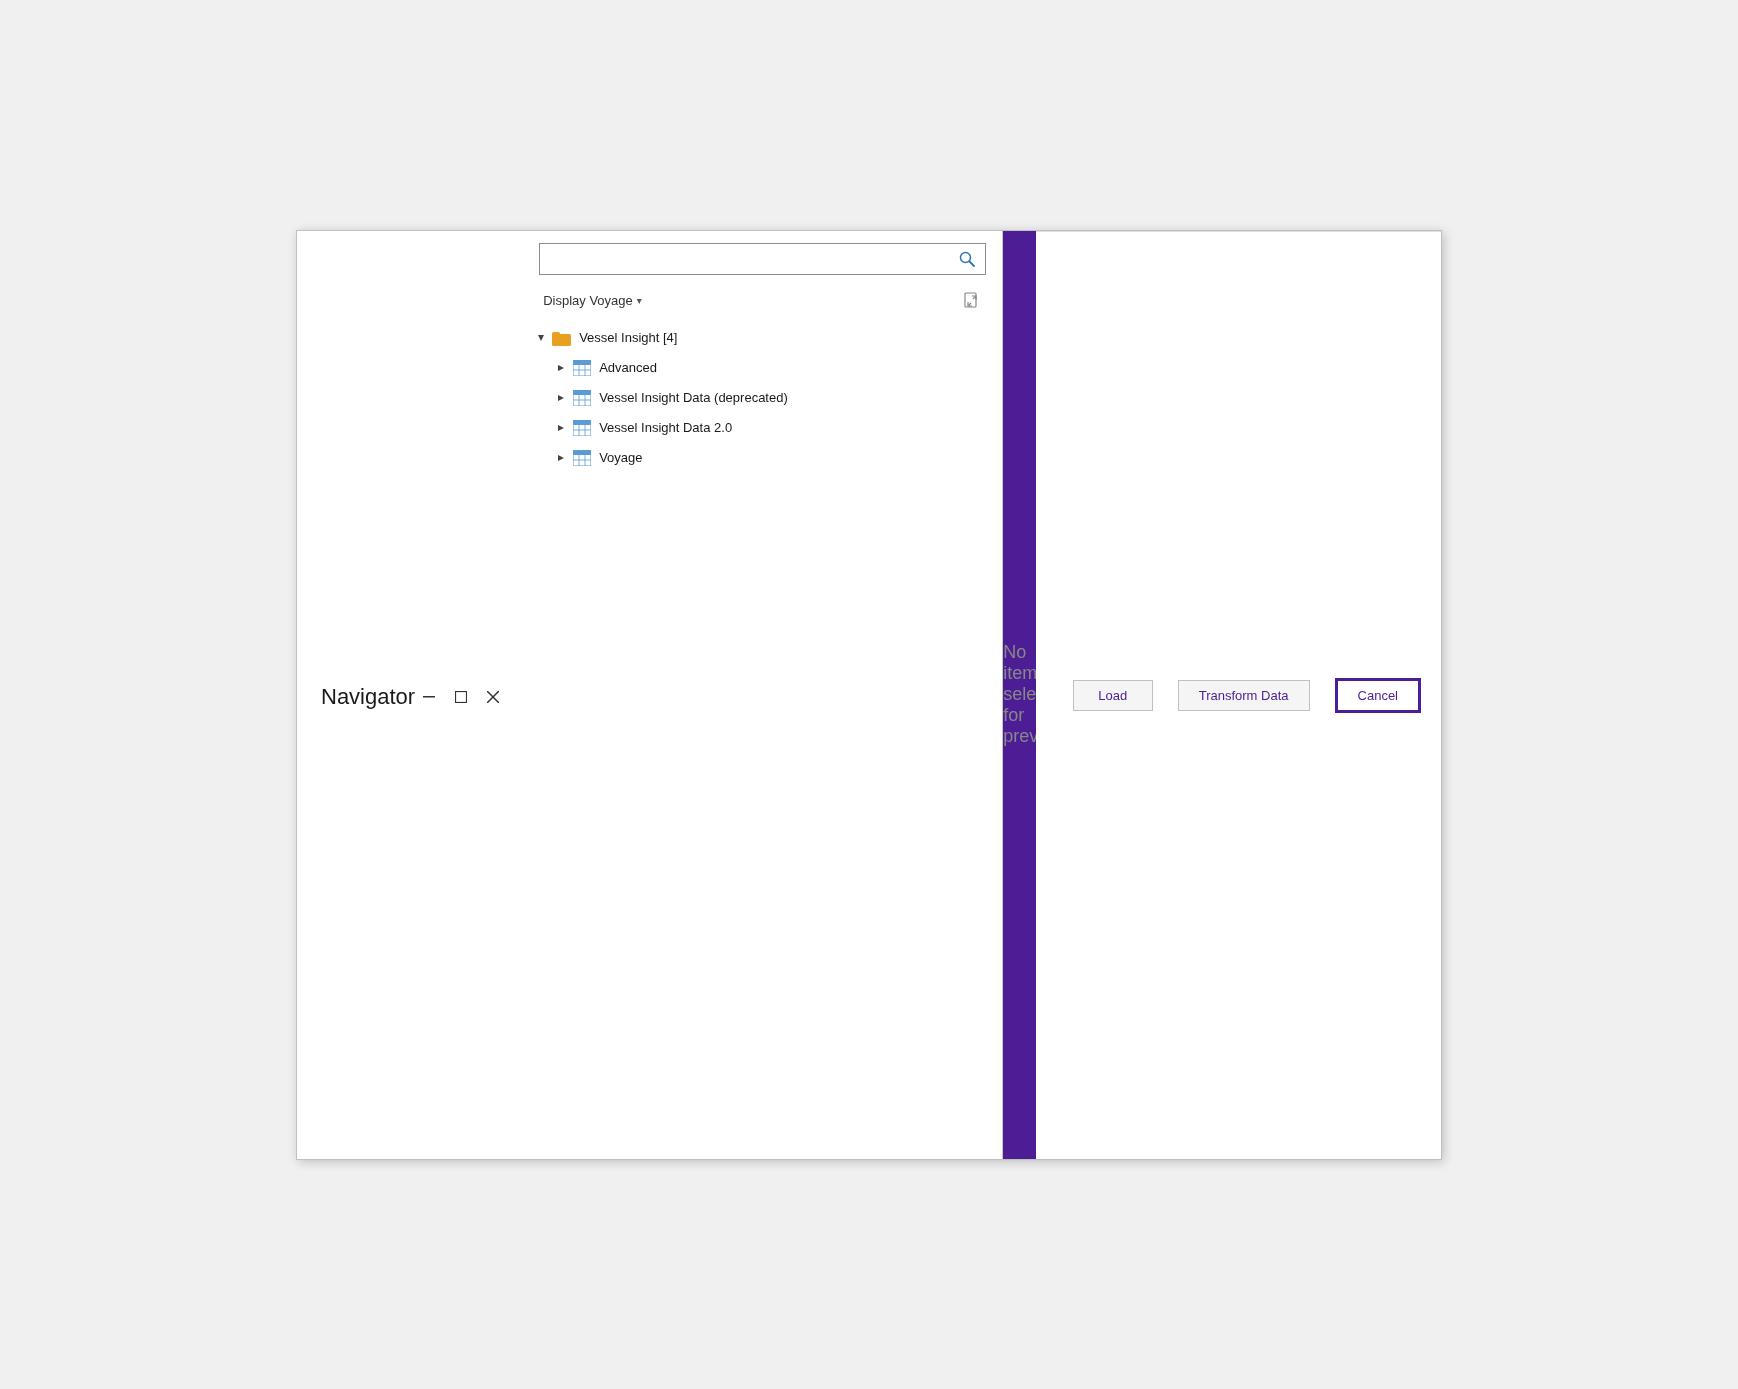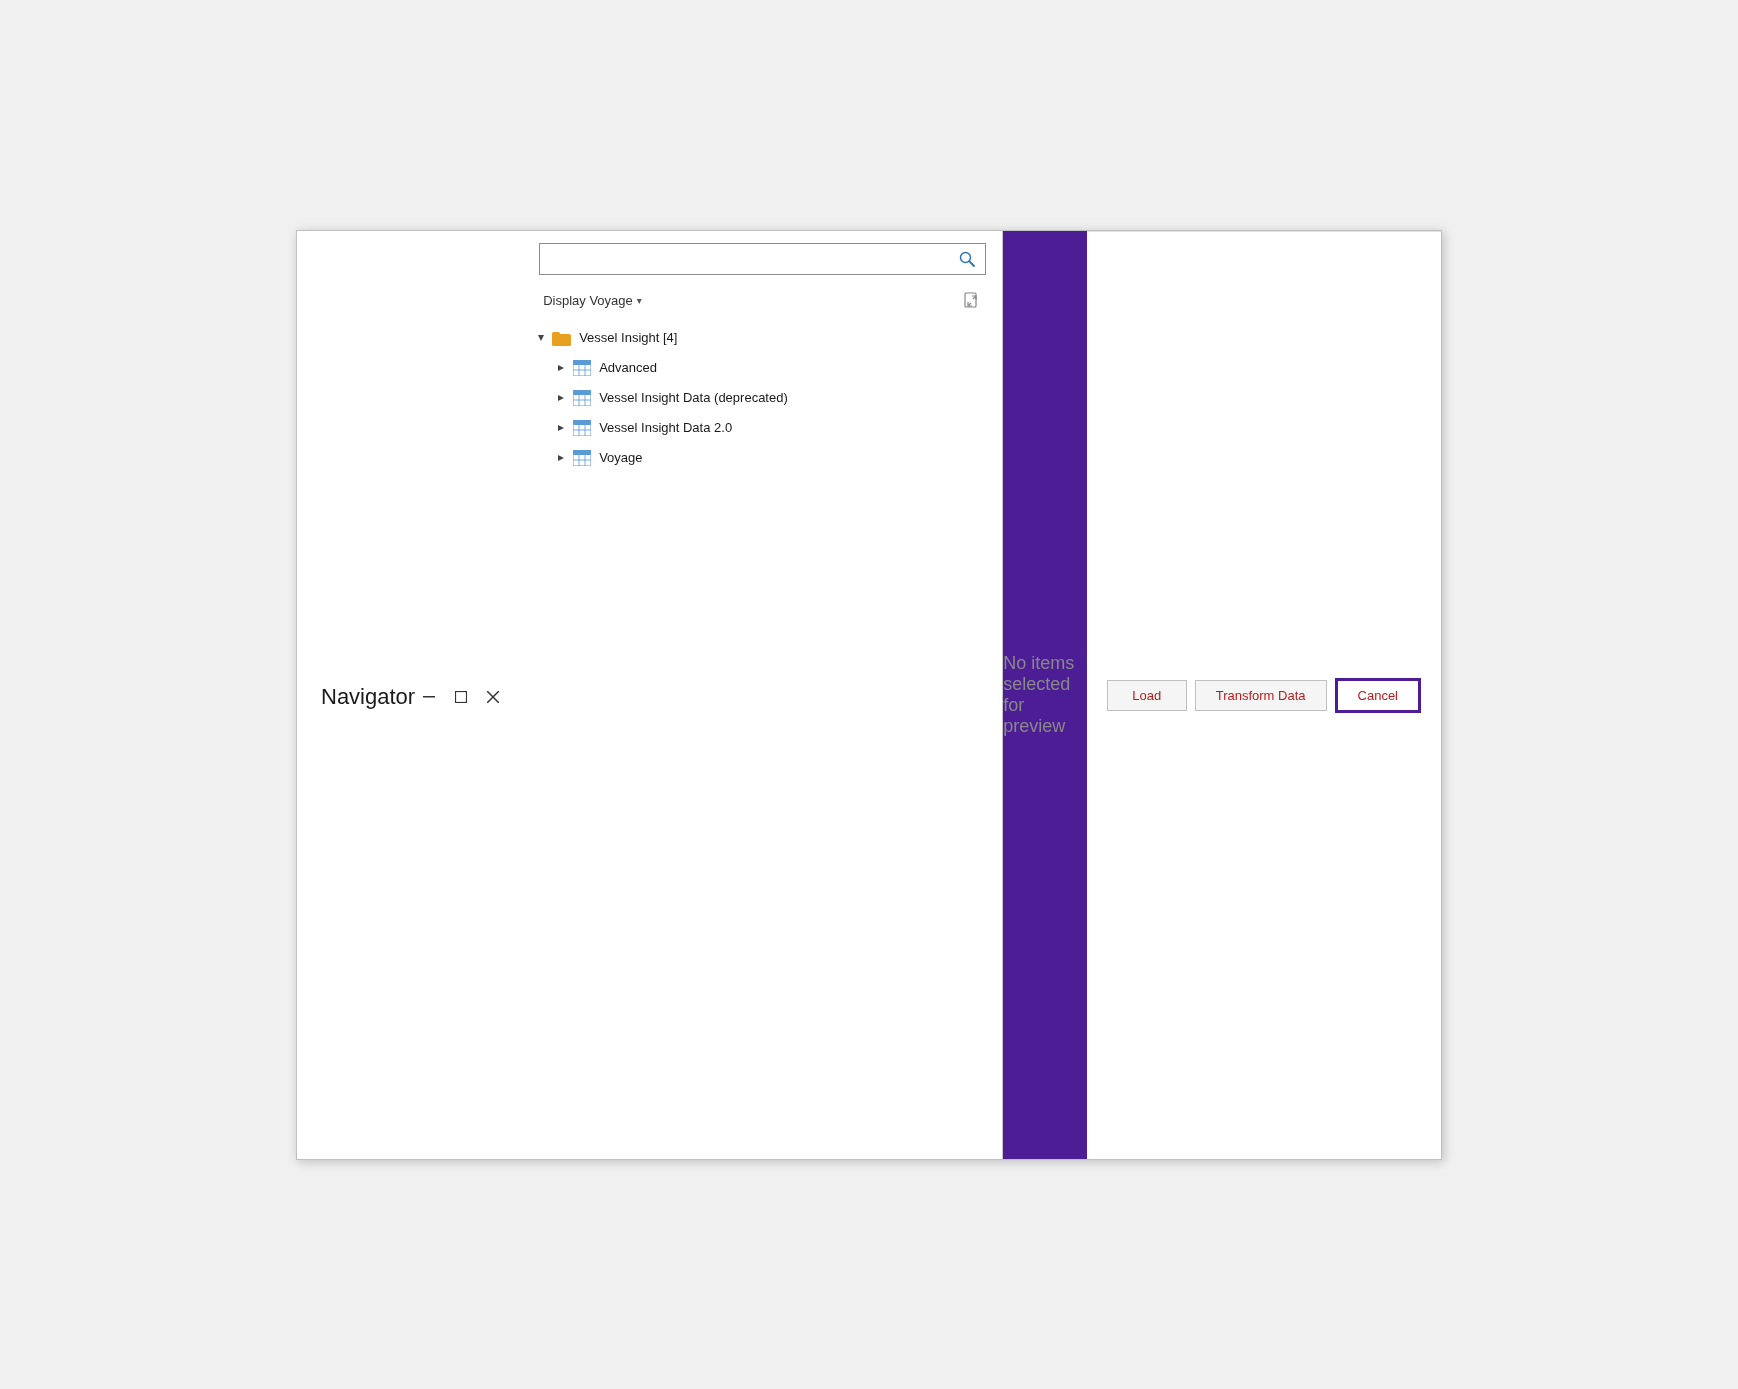--- a/index.html
+++ b/index.html
@@ -184,22 +184,23 @@
       border-top: 1px solid #e0e0e0;
       background: #ffffff;
       flex-shrink: 0;
     }
     .footer-btn {
       padding: 7px 20px;
       font-size: 13px;
       cursor: pointer;
       border: 1px solid #c0c0c0;
       background: #f5f5f5;
-      color: #b91c1c;
+      color: #4c1d95;
       min-width: 80px;
+      margin-left: 17px;
     }
     .footer-btn.cancel-btn {
       background: #fff;
       border: 3px solid #4c1d95;
     }
     .chevron-down {
       font-size: 10px;
       color: #555;
     }
   </style>

